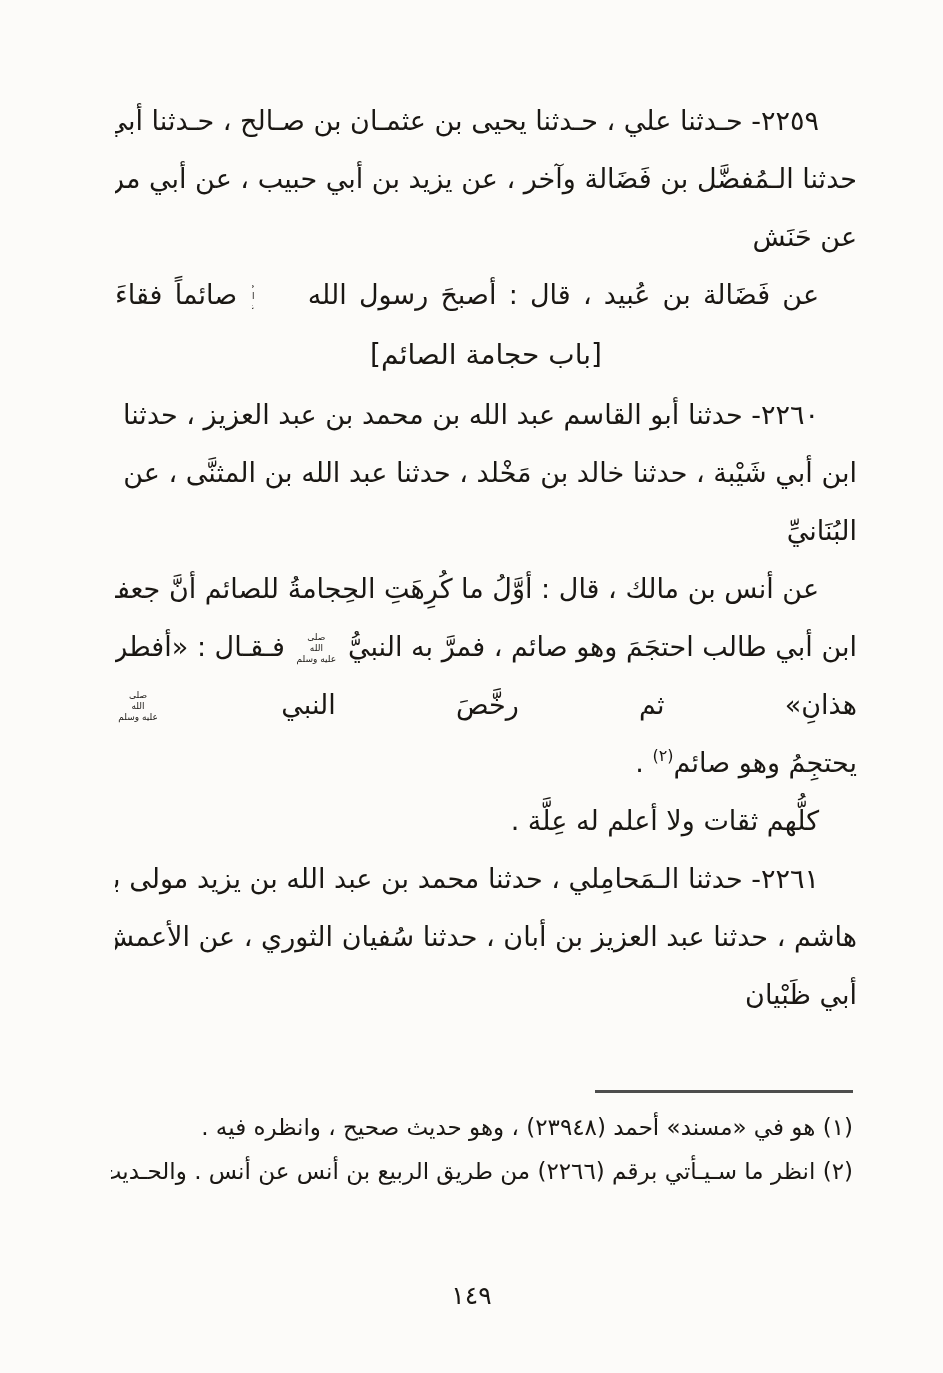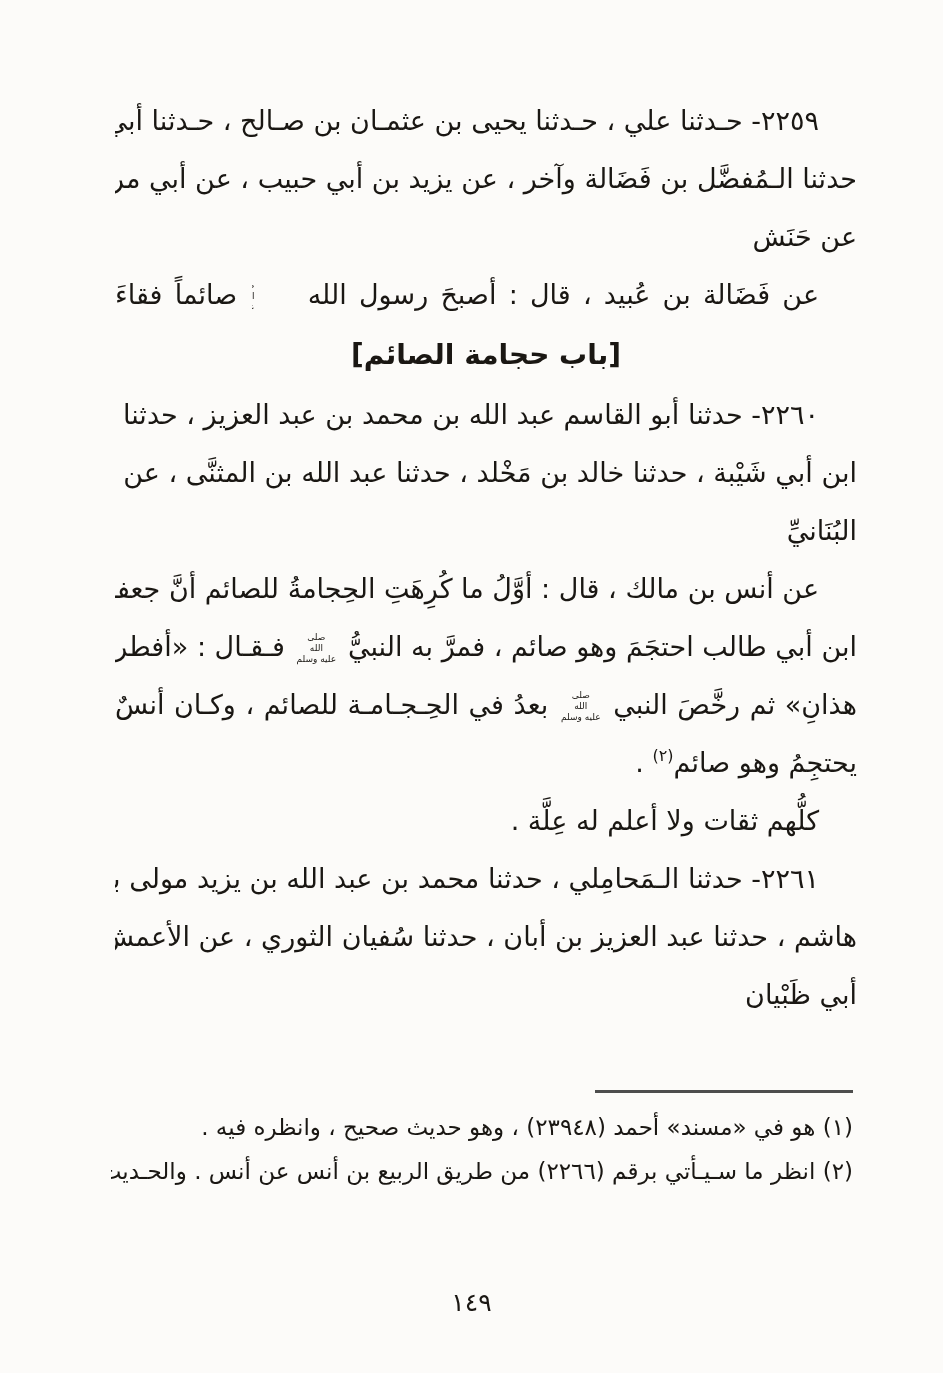--- a/index.html
+++ b/index.html
@@ -19,21 +19,21 @@
   .ln {
     height: 58px; line-height: 58px;
     white-space: nowrap; overflow: hidden;
     text-align: justify; text-align-last: justify;
   }
   .ln.indent { text-indent: 38px; }
   .ln.last { text-align: left; text-align-last: right; }
 
   .heading {
     height: 62px; line-height: 62px; margin: 0;
-    font-size: 28px; font-weight: bold;
+    font-size: 28px; font-weight: normal;
     text-align: right; text-align-last: center;
   }
 
   .fn-ref {
     font-size: 16px; position: relative; top: -11px;
     letter-spacing: -1px;
   }
 
   .seal {
     display: inline-flex; flex-direction: column; justify-content: center;
@@ -56,21 +56,21 @@
   .fn-ln {
     height: 44px; line-height: 44px;
     white-space: nowrap; overflow: hidden;
     text-align: right;
   }
   .fn-ln.justify { text-align: justify; text-align-last: justify; }
   .fn-ln.fn-continuation { padding-right: 94px; }
 
   .page-number {
     position: absolute; top: 1281px; left: 0; width: 943px;
-    text-align: center; font-size: 25px; margin-top: 7px;
+    text-align: center; font-size: 25px;
   }
 </style>
 </head>
 <body>
 
 <div class="page">
 
   <main class="text-block">
 
     <section>
@@ -100,21 +100,21 @@
             <span class="seal-l">صلى</span>
             <span class="seal-l">الله</span>
             <span class="seal-l">عليه وسلم</span>
           </span><span> فـقـال : «أفطر</span>
       </div>
       <div class="ln">
         <span>هذانِ» ثم رخَّصَ النبي </span><span class="seal">
             <span class="seal-l">صلى</span>
             <span class="seal-l">الله</span>
             <span class="seal-l">عليه وسلم</span>
-          </span><span> بعدُ في الحِـجـامـة للصائم ، وكـان أنسٌ</span>
+          </span>
       </div>
       <div class="ln last">
         <span>يحتجِمُ وهو صائم</span><span class="fn-ref">(٢)</span><span> .</span>
       </div>
       <div class="ln indent last">كلُّهم ثقات ولا أعلم له عِلَّة .</div>
     </section>
 
     <section>
       <div class="ln indent">٢٢٦١- حدثنا الـمَحامِلي ، حدثنا محمد بن عبد الله بن يزيد مولى بني</div>
       <div class="ln">هاشم ، حدثنا عبد العزيز بن أبان ، حدثنا سُفيان الثوري ، عن الأعمش ، عن</div>

